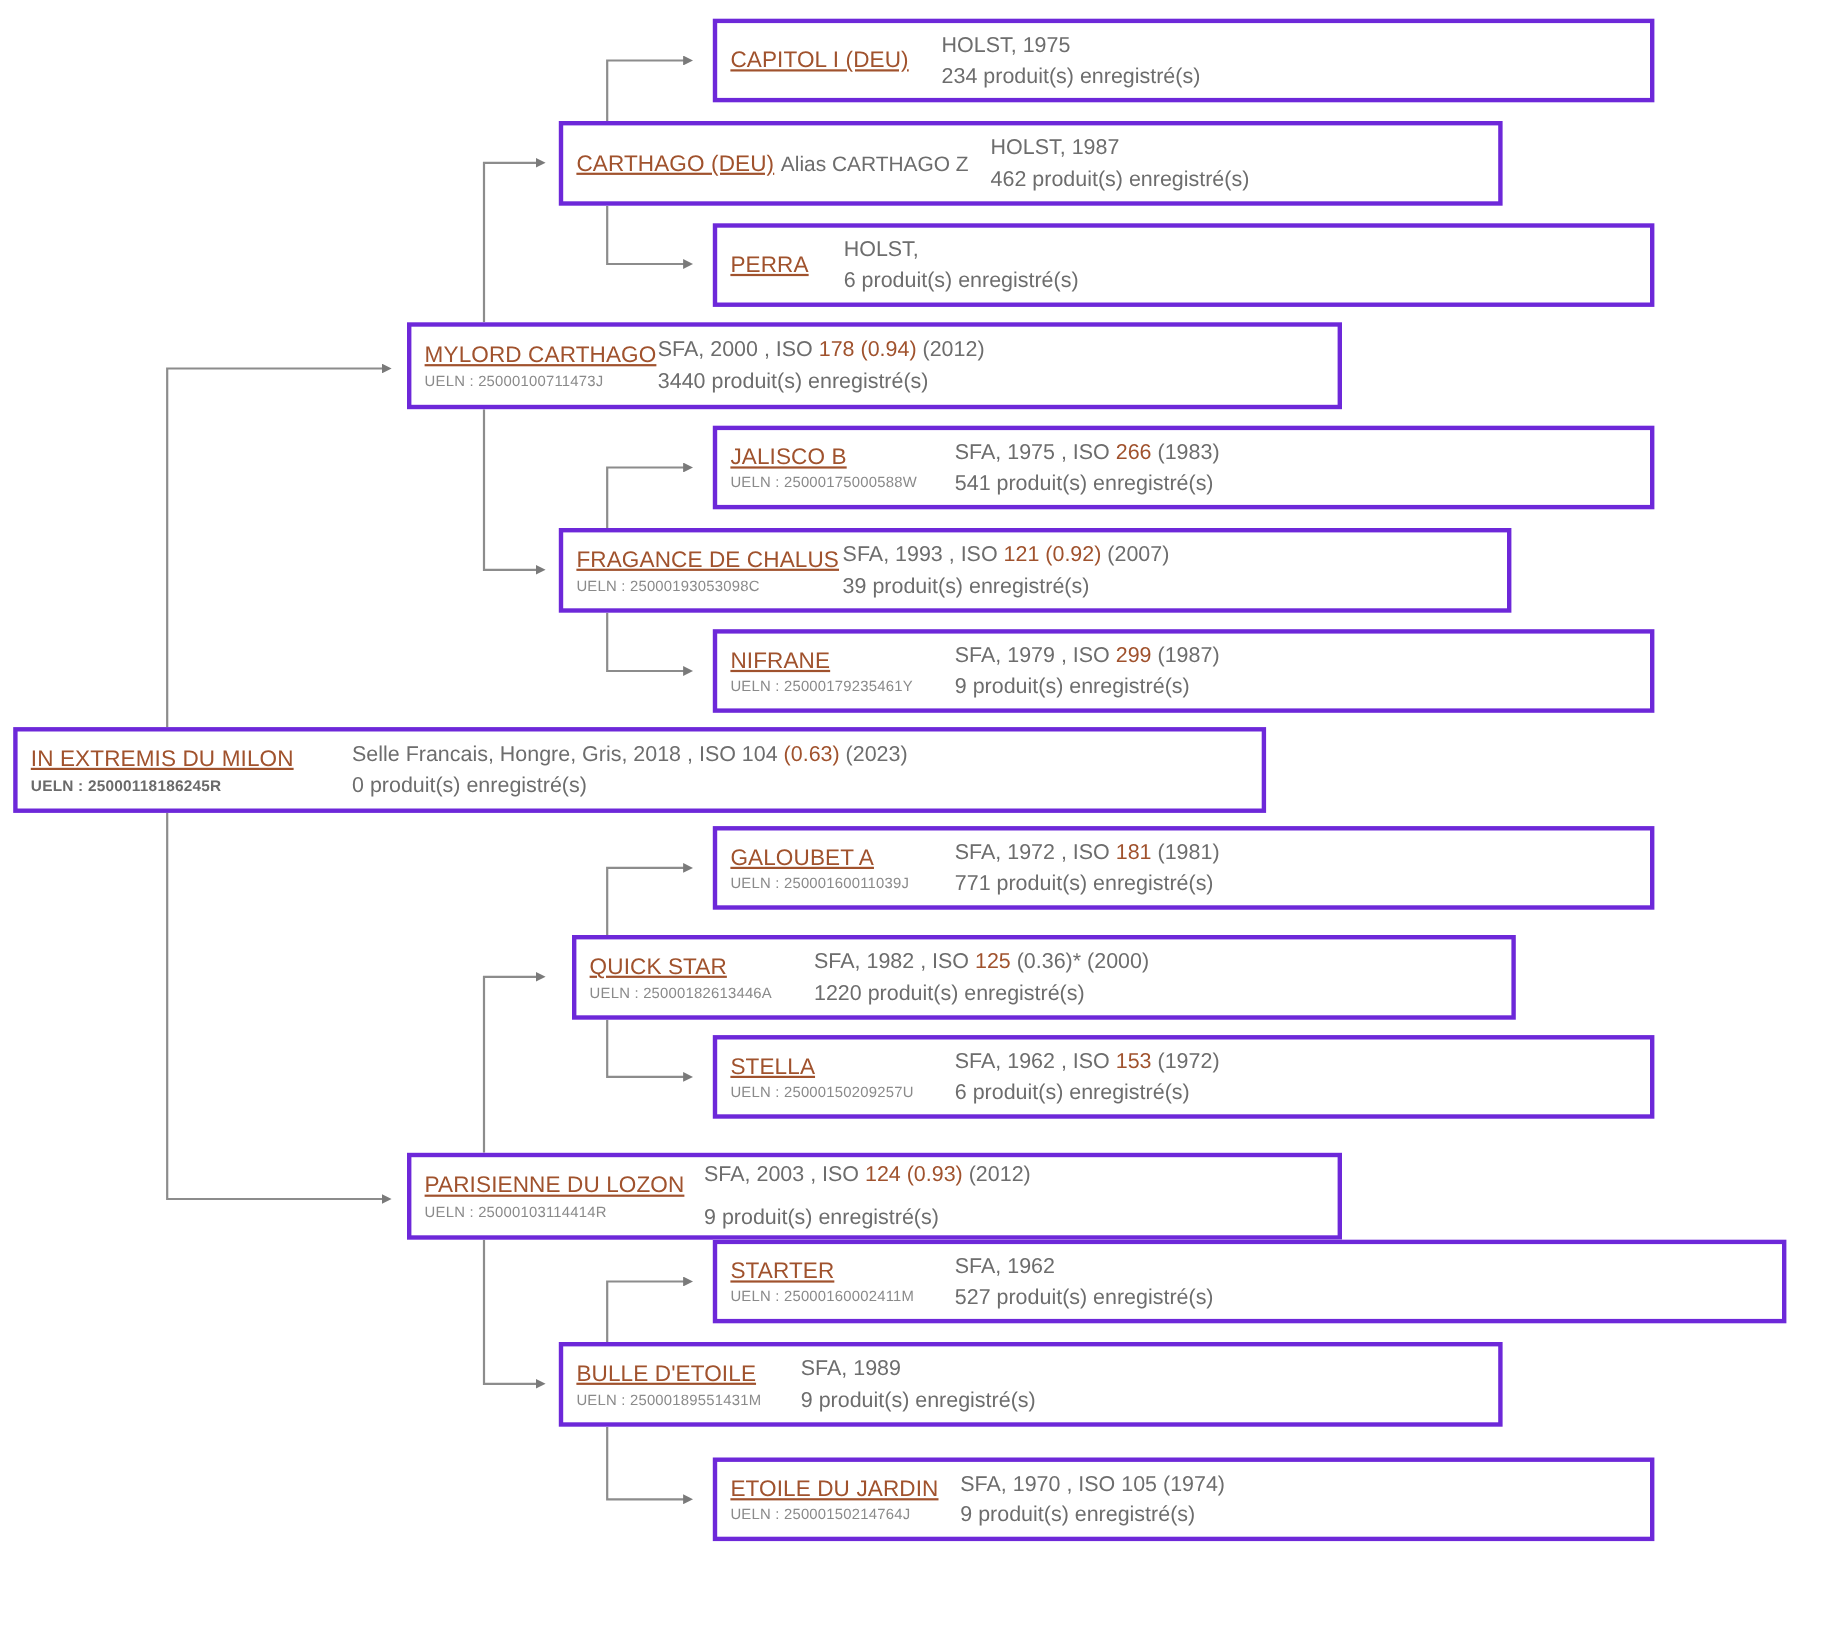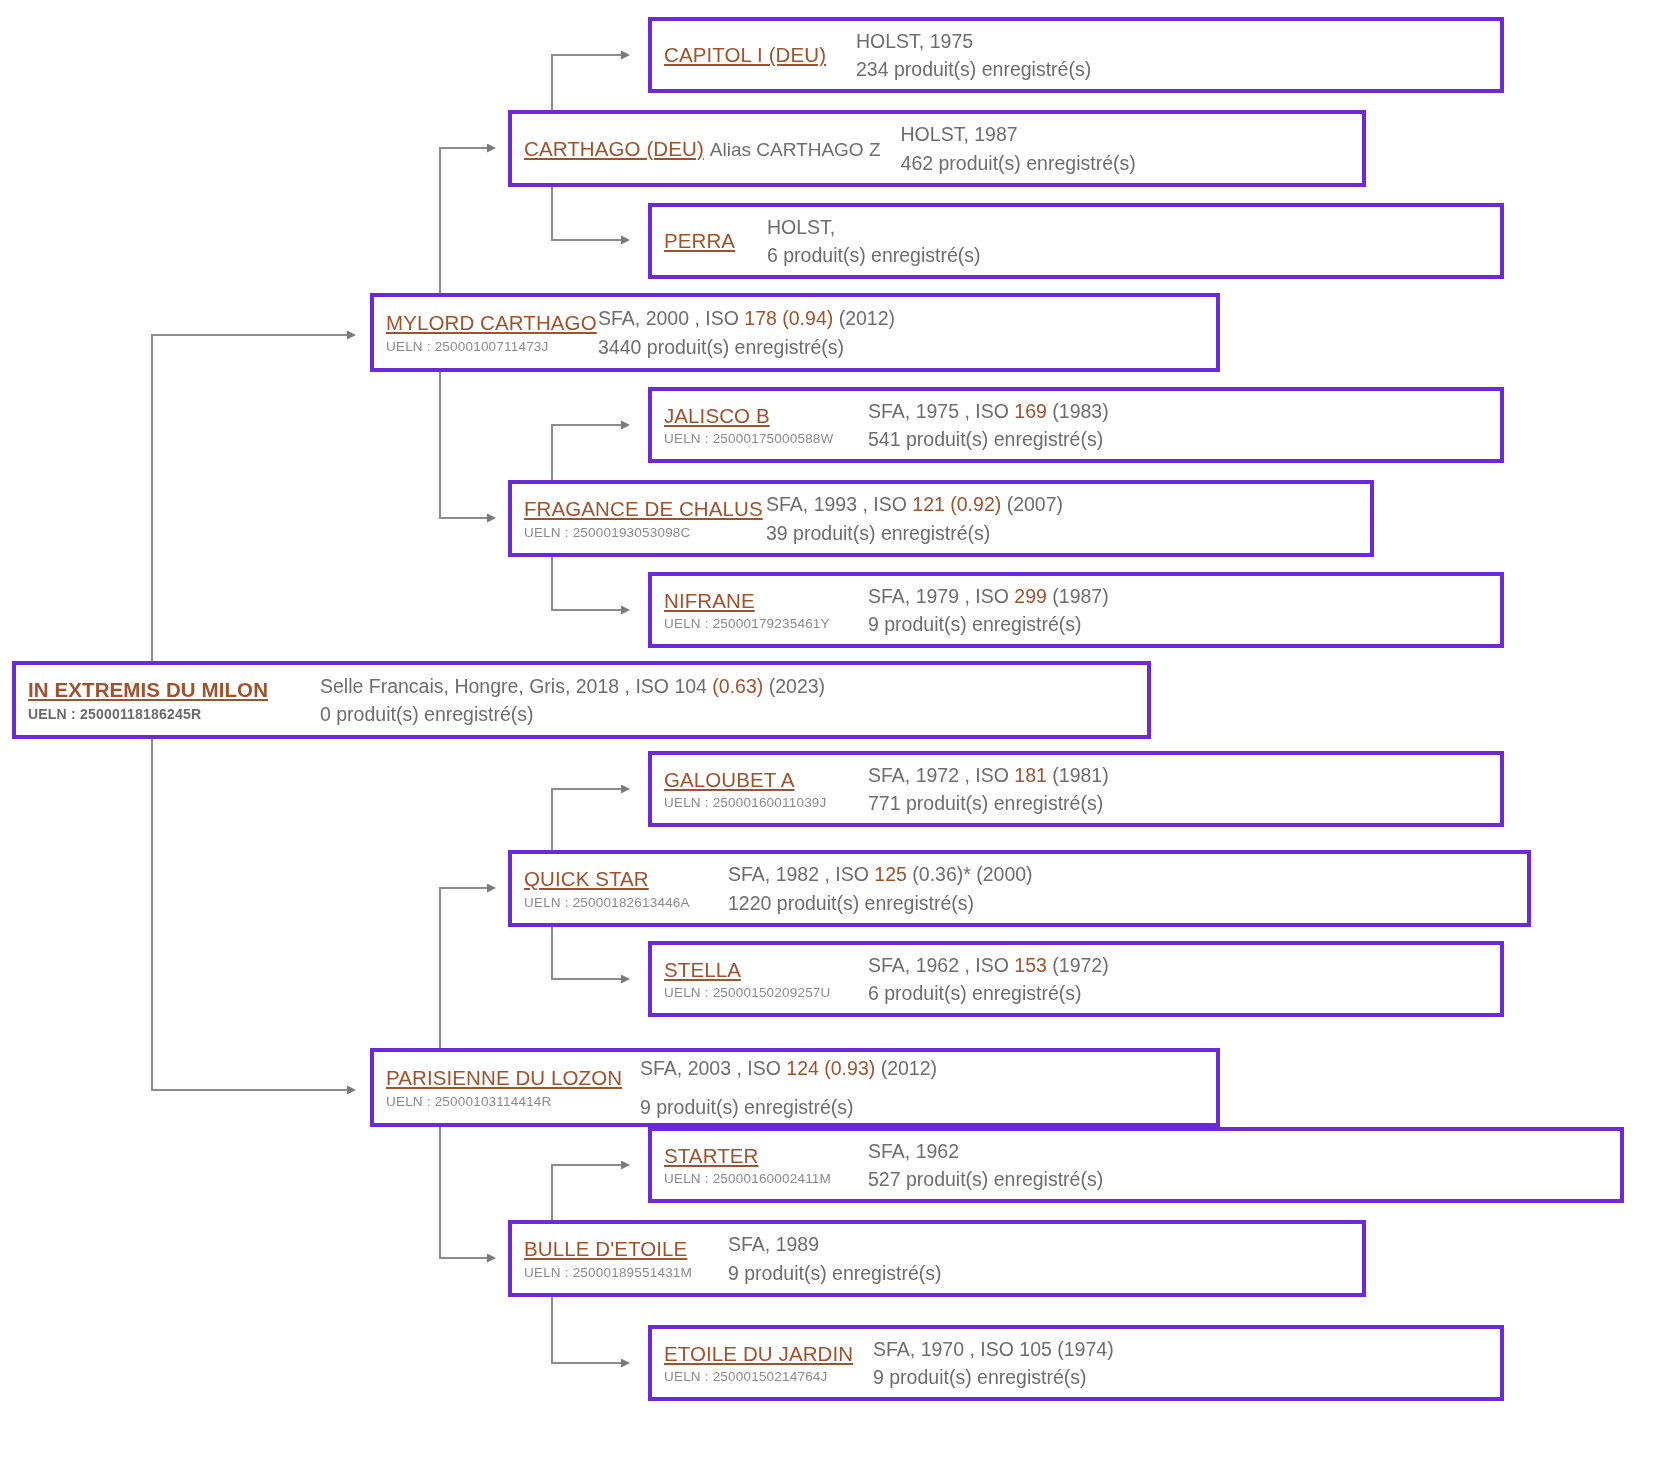--- a/index.html
+++ b/index.html
@@ -51,21 +51,21 @@
   .hname {
     color: #a0522d;
     text-decoration: underline;
     text-underline-offset: 2px;
     font-size: 20.5px;
     letter-spacing: 0.1px;
     white-space: nowrap;
     line-height: 1.25;
   }
   .hname.root {
-    font-weight: bold;
+    font-weight: normal;
     font-size: 20.5px;
   }
   .alias {
     color: #6d6d6d;
     font-size: 19px;
     white-space: nowrap;
     margin-left: 6px;
     text-decoration: none;
   }
   .nameline {
@@ -196,21 +196,21 @@
   </div>
 
   <div class="node" style="left:648px; top:387px; width:856px; height:76px;">
     <div class="idblock" style="width:190px;">
       <div class="nameline">
         <span class="hname">JALISCO B</span>
       </div>
       <div class="ueln">UELN : 25000175000588W</div>
     </div>
     <div class="infoblock" style="margin-left:14px;">
-      <div class="line1"><span>SFA, 1975 , ISO </span><span class="hl">169</span><span> (1983)</span></div>
+      <div class="line1"><span>SFA, 1975 , ISO </span><span class="hl">266</span><span> (1983)</span></div>
       <div class="line2">541 produit(s) enregistré(s)</div>
     </div>
   </div>
 
   <div class="node" style="left:508px; top:480px; width:866px; height:77px;">
     <div class="idblock" style="width:228px;">
       <div class="nameline">
         <span class="hname">FRAGANCE DE CHALUS</span>
       </div>
       <div class="ueln">UELN : 25000193053098C</div>
@@ -240,21 +240,21 @@
         <span class="hname">GALOUBET A</span>
       </div>
       <div class="ueln">UELN : 25000160011039J</div>
     </div>
     <div class="infoblock" style="margin-left:14px;">
       <div class="line1"><span>SFA, 1972 , ISO </span><span class="hl">181</span><span> (1981)</span></div>
       <div class="line2">771 produit(s) enregistré(s)</div>
     </div>
   </div>
 
-  <div class="node" style="left:508px; top:850px; width:1023px; height:77px;justify-content:space-between;">
+  <div class="node" style="left:520px; top:850px; width:858px; height:77px;justify-content:space-between;">
     <div class="idblock" style="width:190px;">
       <div class="nameline">
         <span class="hname">QUICK STAR</span>
       </div>
       <div class="ueln">UELN : 25000182613446A</div>
     </div>
     <div class="infoblock" style="margin-left:14px;">
       <div class="line1"><span>SFA, 1982 , ISO </span><span class="hl">125</span><span> (0.36)* (2000)</span></div>
       <div class="line2">1220 produit(s) enregistré(s)</div>
     </div>

